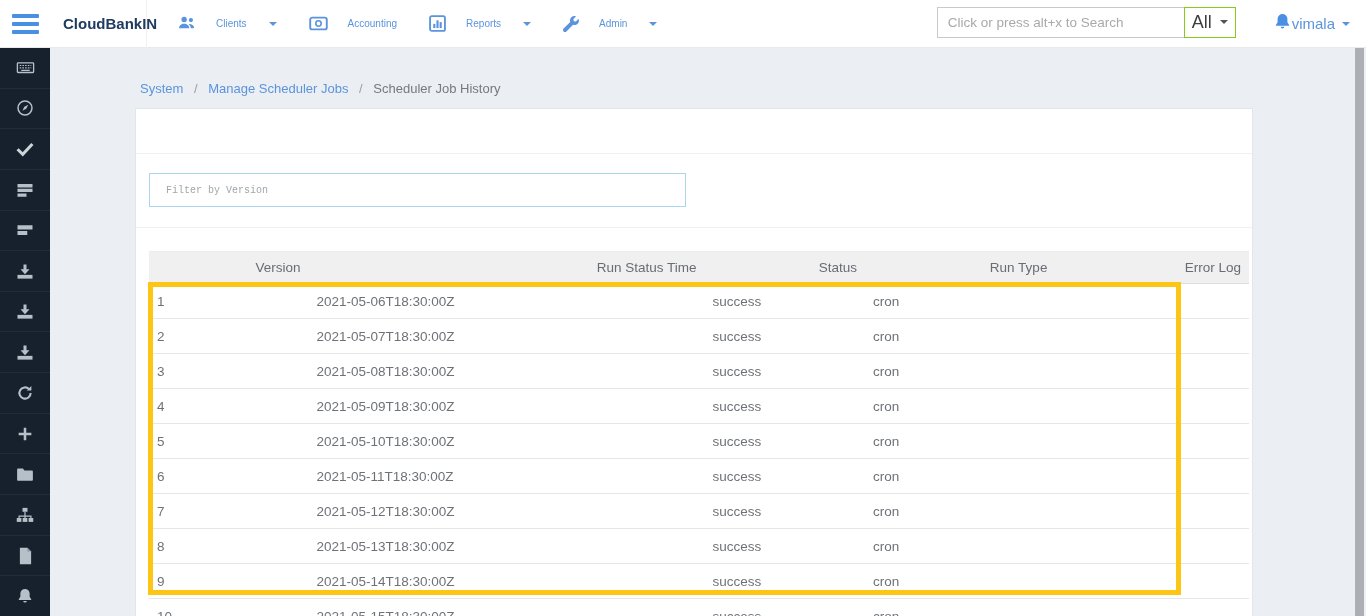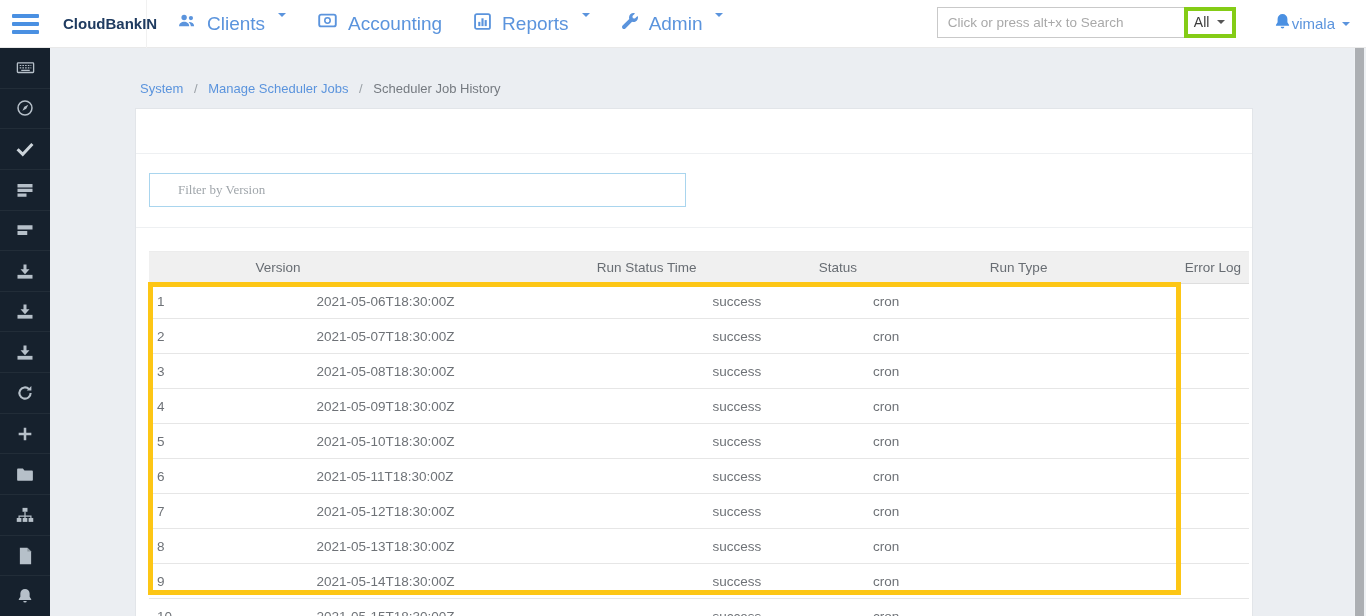--- a/index.html
+++ b/index.html
@@ -17,33 +17,33 @@
     display:flex; align-items:center; position:relative; z-index:3;
   }
   .burger { width:50px; height:48px; display:flex; flex-direction:column;
     justify-content:center; align-items:center; gap:4px; cursor:pointer; }
   .burger span { display:block; width:27px; height:4px; background:#4a90e2; border-radius:1px; }
   .brand-box { height:100%; display:flex; align-items:center; padding:0 10px 0 13px;
     width:96px; }
   .brand { font-size:15px; font-weight:700; color:#1f3b60; white-space:nowrap; }
   .nav-sep { width:1px; height:48px; background:#f1f1f1; }
   .nav-menu { display:flex; align-items:center; margin-left:30px; gap:32px; }
-  .nav-item { display:flex; align-items:flex-start; gap:11px; color:#5b94dd;
-    font-size:19px; cursor:pointer; text-decoration:none; }
+  .nav-item { display:flex; align-items:center; gap:20px; color:#5b94dd;
+    font-size:10px; cursor:pointer; text-decoration:none; }
   .nav-item svg { display:block; }
   .caret { display:inline-block; width:0; height:0; border-left:4px solid transparent;
     border-right:4px solid transparent; border-top:4px solid currentColor; margin-left:2px; }
   .nav-right { margin-left:auto; display:flex; align-items:center; margin-right:16px; }
   .search-group { display:flex; height:34px; }
   .search-input { width:247px; height:31px; border:1px solid #c9c9c9; border-right:none;
     padding:0 10px; font-size:13.5px; color:#555; outline:none;
     font-family:"Liberation Sans", sans-serif; }
   .search-input::placeholder { color:#a9a9a9; }
-  .search-scope { width:52px; height:31px; border:4px solid #84cc16; display:flex;
-    align-items:center; justify-content:center; gap:6px; font-size:14px; color:#3c3c3c;
+  .search-scope { width:52px; height:31px; border:1px solid #84cc16; display:flex;
+    align-items:center; justify-content:center; gap:6px; font-size:18px; color:#3c3c3c;
     cursor:pointer; background:#fff; }
   .search-scope .caret { color:#555; }
   .bell-btn { margin-left:37px; cursor:pointer; display:flex; align-items:center; }
   .user-btn { color:#5b94dd; font-size:15px; display:flex;
     align-items:center; gap:5px; cursor:pointer; }
 
   
   .main-row { display:flex; height:568px; }
   .sidebar { width:50px; background:#16212d; display:flex; flex-direction:column; }
   .sb-item { flex:1; display:flex; align-items:center; justify-content:center;
@@ -53,22 +53,22 @@
   .content { flex:1; position:relative; overflow:hidden;border-radius:31px; }
 
   .breadcrumb { margin:33px 0 0 90px; font-size:13px; color:#757a80; }
   .breadcrumb a { color:#5b94dd; text-decoration:none; cursor:pointer; }
   .bc-sep { color:#9aa0a6; margin:0 7px; }
 
   .card { margin:12px 0 0 85px; width:1118px; background:#fff;
     border:1px solid #e2e5e9; }
   .card-top { height:45px; border-bottom:1px solid #eef0f2; }
   .filter-sec { padding:19px 0 20px 13px; border-bottom:1px solid #eef0f2; }
-  .filter-input { width:537px; height:34px; border:1px solid #a9d5ee; padding:0 28px;
-    font-size:13px; color:#555; outline:none; font-family:Liberation Serif, serif; }
+  .filter-input { width:537px; height:34px; border:1px solid #a9d5ee; padding:0 16px;
+    font-size:10px; color:#555; outline:none; font-family:Liberation Mono, monospace; }
   .filter-input::placeholder { color:#a0a6ab; }
 
   .table-wrap { padding:23px 3px 0 13px; }
   table { width:100%; border-collapse:collapse; font-size:13.5px; color:#6e7277;
     table-layout:fixed; }
   thead th { background:#f0f0f0; text-align:right; font-weight:400; color:#686d73;
     height:32px; padding:0 8px; border-top:1px solid #ececec;
     border-bottom:1px solid #dedede; }
   tbody td { height:35px; padding:0 8px; border-bottom:1px solid #e6e6e6;
     background:#fff; white-space:nowrap; overflow:hidden; }

